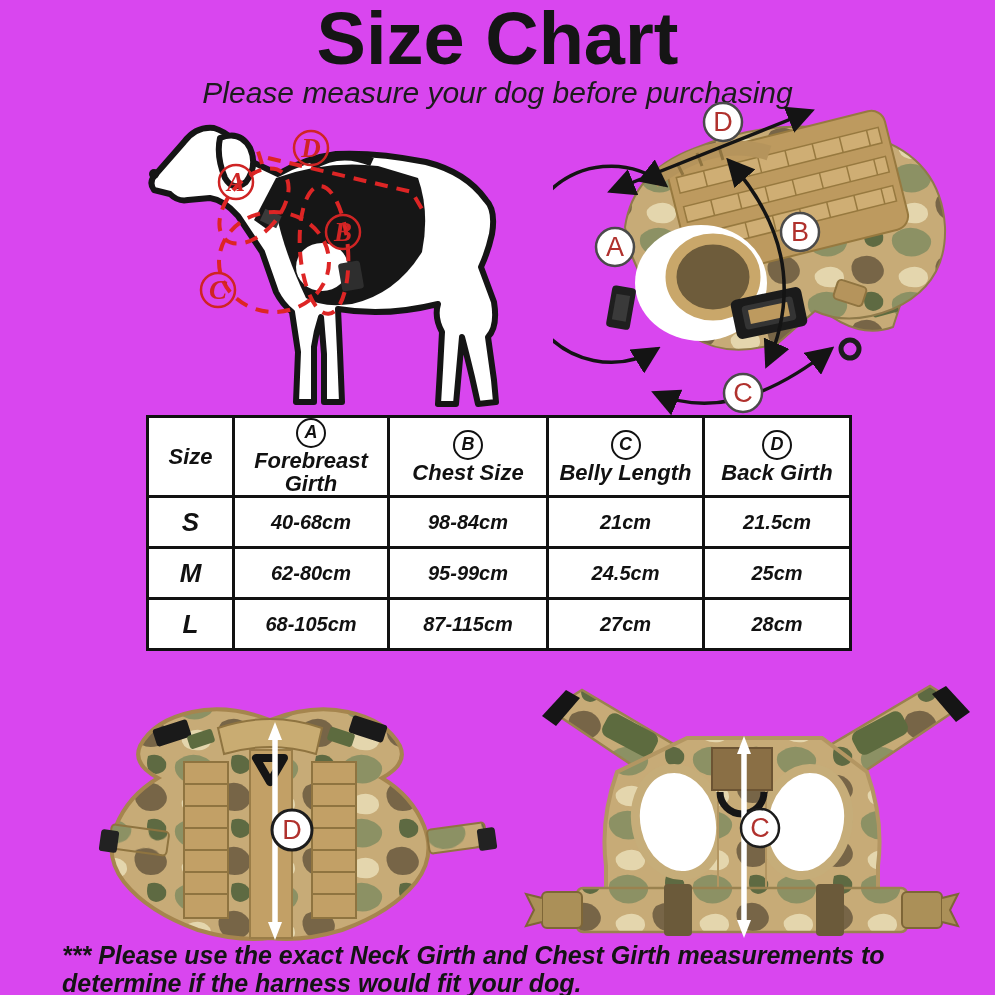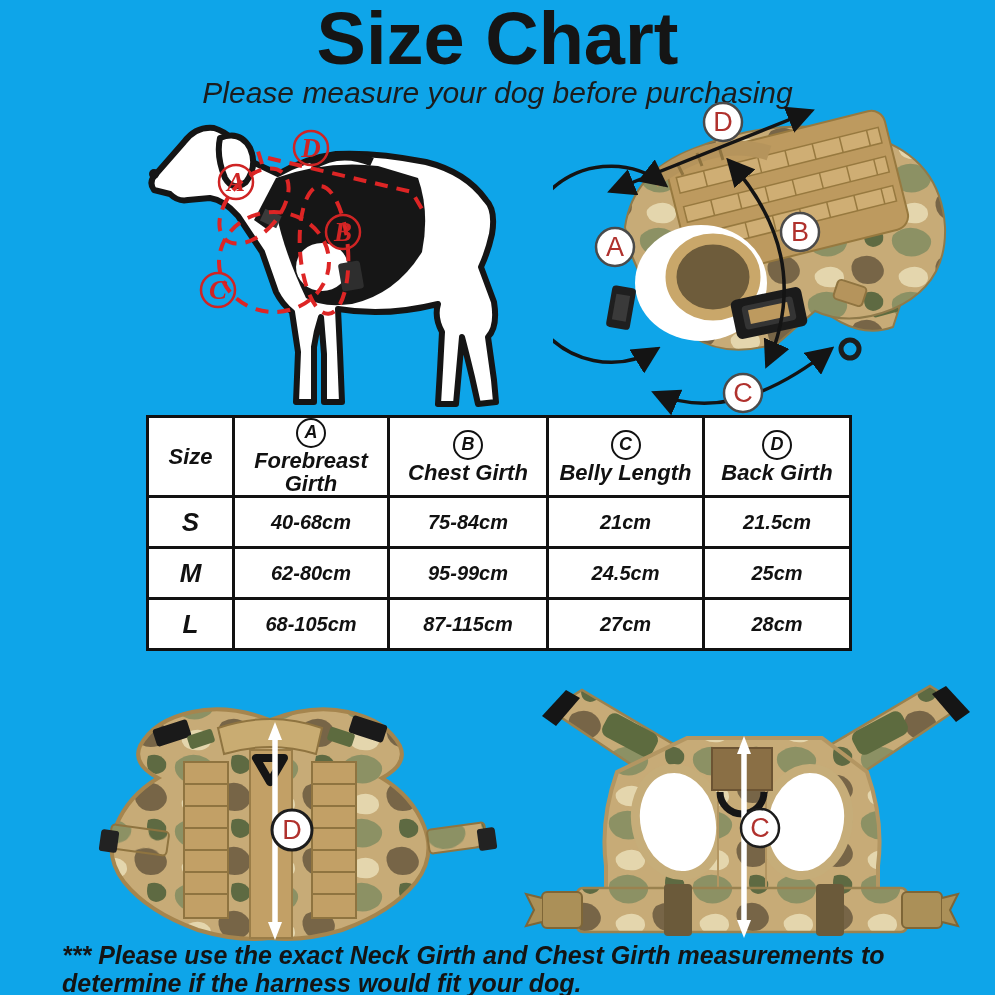--- a/index.html
+++ b/index.html
@@ -1,16 +1,16 @@
 <!DOCTYPE html>
 <html><head>
 <meta charset="utf-8">
 <style>
   html,body{margin:0;padding:0;background:#fff;}
-  #page{position:relative;width:995px;height:995px;background:#0ea5e9;overflow:hidden;
+  #page{position:relative;width:995px;height:995px;background:#d946ef;overflow:hidden;
         font-family:"Liberation Sans",sans-serif;color:#121212;}
 
   
   .title{position:absolute;top:-4px;left:0;width:100%;text-align:center;
          font-size:74px;font-weight:900;letter-spacing:0px;color:#151515;
          font-family:"Liberation Sans",sans-serif;}
   .subtitle{position:absolute;top:76px;left:0;width:100%;text-align:center;
             font-size:30px;font-weight:400;font-style:italic;color:#1c1c1c;}
 
   
@@ -181,40 +181,40 @@
       <th><span>Size</span></th>
       <th>
         <div class="hdr-stack">
               <span class="circ">A</span>
         <span>Forebreast Girth</span>
             </div>
           </th>
       <th>
         <div class="hdr-stack">
               <span class="circ">B</span>
-        <span>Chest Girth</span>
+        <span>Chest Size</span>
             </div>
           </th>
       <th>
         <div class="hdr-stack">
               <span class="circ">C</span>
         <span>Belly Length</span>
             </div>
           </th>
       <th>
         <div class="hdr-stack">
               <span class="circ">D</span>
         <span>Back Girth</span>
             </div>
           </th>
     </tr>
     <tr>
       <td class="size-cell">S</td>
       <td>40-68cm</td>
-      <td>75-84cm</td>
+      <td>98-84cm</td>
       <td>21cm</td>
       <td>21.5cm</td>
     </tr>
     <tr>
       <td class="size-cell">M</td>
       <td>62-80cm</td>
       <td>95-99cm</td>
       <td>24.5cm</td>
       <td>25cm</td>
     </tr>

